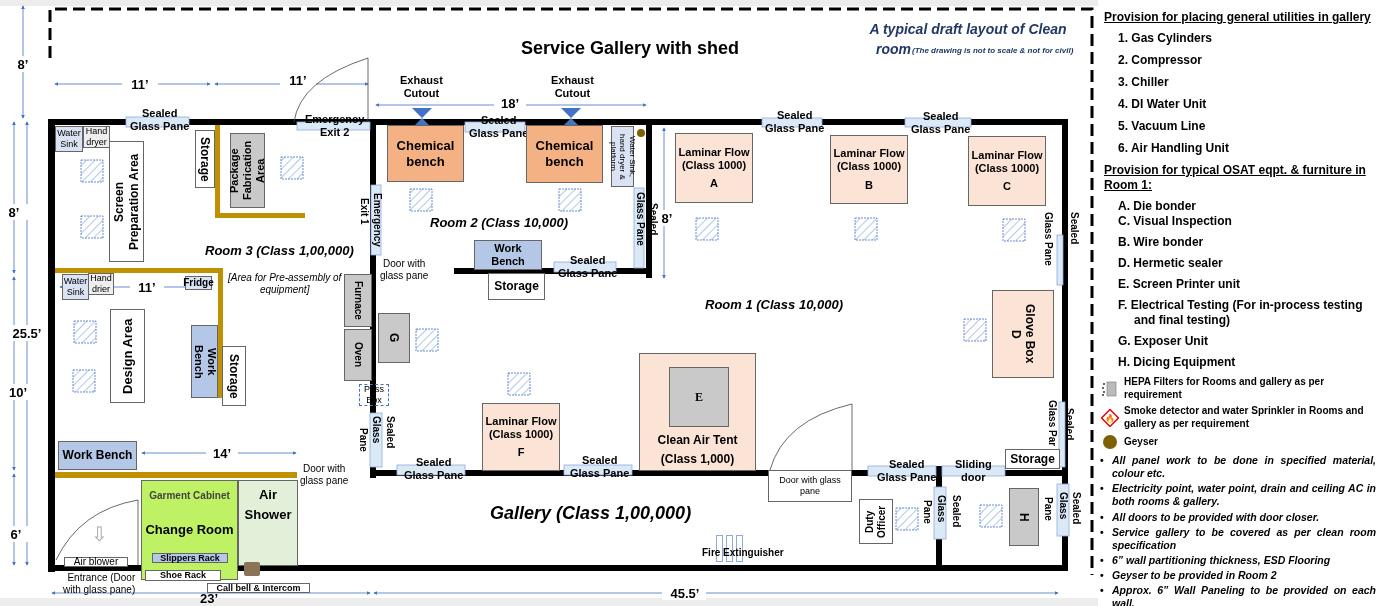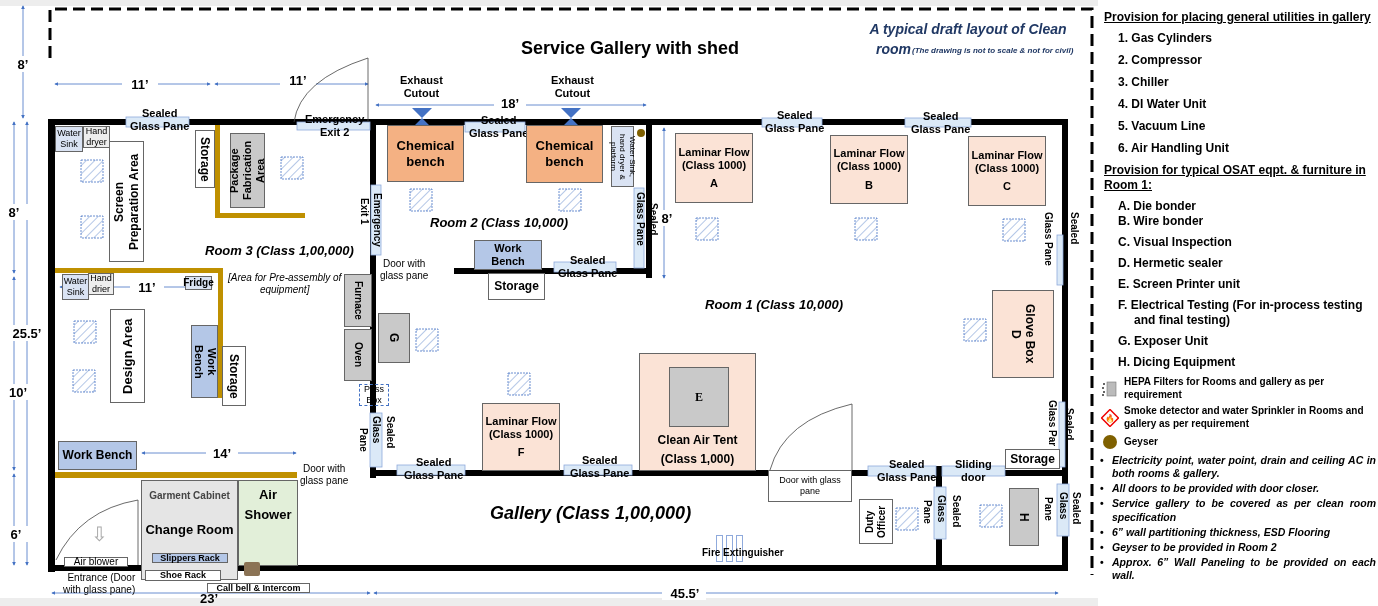--- a/index.html
+++ b/index.html
@@ -332,21 +332,21 @@
   <div class="tx vr" style="left:921px;top:500px;font-size:10px;">Pane</div>
   <div class="tx vr" style="left:935px;top:495px;font-size:10px;">Glass</div>
   <div class="tx vr" style="left:950px;top:495px;font-size:10px;">Sealed</div>
   <div class="bx vr" style="left:1009px;top:488px;width:30px;height:58px;background:#c9c9c9;font-size:12px;">
       <span>H</span>
     </div>
   <div class="tx vr" style="left:1042px;top:497px;font-size:10px;">Pane</div>
   <div class="tx vr" style="left:1057px;top:492px;font-size:10px;">Glass</div>
   <div class="tx vr" style="left:1070px;top:492px;font-size:10px;">Sealed</div>
 
-  <div class="bx" style="left:141px;top:480px;width:97px;height:100px;background:#e5e5e5;font-size:13px;justify-content:flex-start;">
+  <div class="bx" style="left:141px;top:480px;width:97px;height:100px;background:#bef264;font-size:13px;justify-content:flex-start;">
     <span style="font-size:10px;margin-top:9px;color:#444;">Garment Cabinet</span>
     <span style="margin-top:20px;font-size:13px;">Change Room</span>
   </div>
   <div class="bx" style="left:152px;top:553px;width:76px;height:10px;background:#b4c7e7;font-size:9px;">
       <span>Slippers Rack</span>
     </div>
   <div class="bx" style="left:238px;top:480px;width:60px;height:86px;background:#e2efd9;font-size:13px;justify-content:flex-start;padding-top:6px;">
       <span>Air</span>
       <span style="margin-top:4px">Shower</span>
     </div>
@@ -370,22 +370,22 @@
     <li class="item">1. Gas Cylinders</li>
     <li class="item">2. Compressor</li>
     <li class="item">3. Chiller</li>
     <li class="item">4. DI Water Unit</li>
     <li class="item">5. Vacuum Line</li>
     <li class="item">6. Air Handling Unit</li>
   </ol>
   <div class="hdr">Provision for typical OSAT eqpt. &amp; furniture in Room 1:</div>
   <ol>
     <li class="item" style="margin-bottom:0">A.  Die bonder</li>
+    <li class="item" style="margin-bottom:6px">C.  Visual Inspection</li>
     <li class="item" style="margin-bottom:6px">B.  Wire bonder</li>
-    <li class="item" style="margin-bottom:6px">C.  Visual Inspection</li>
     <li class="item" style="margin-bottom:6px">D.  Hermetic sealer</li>
     <li class="item" style="margin-bottom:6px">E.  Screen Printer unit</li>
     <li class="item" style="margin-bottom:6px;padding-left:16px;text-indent:-16px">F.  Electrical Testing (For in-process testing and final testing)</li>
     <li class="item" style="margin-bottom:6px">G.  Exposer Unit</li>
     <li class="item" style="margin-bottom:6px">H. Dicing Equipment</li>
   </ol>
   <div class="sym">
     <span class="ic">
         <svg width="18" height="16">
           <rect x="6" y="1" width="9" height="14" fill="#bbb" stroke="#777" stroke-width="0.6"></rect>
@@ -410,20 +410,21 @@
   </div>
   <div class="sym">
     <span class="ic">
         <svg width="16" height="16">
           <circle cx="8" cy="8" r="7" fill="#7f6000"></circle>
         </svg>
       </span>
     <span>Geyser</span>
   </div>
   <ul class="notes">
+    <li>All panel work to be done in specified material, colour etc.</li>
     <li>Electricity point, water point, drain and ceiling AC  in both rooms &amp; gallery.</li>
     <li>All doors to be provided with door closer.</li>
     <li>Service gallery to be covered as per clean room specification</li>
     <li>6” wall partitioning thickness, ESD Flooring</li>
     <li>Geyser to be provided in Room 2</li>
     <li>Approx. 6” Wall Paneling to be provided on each wall.</li>
   </ul>
 
 </div>
 

